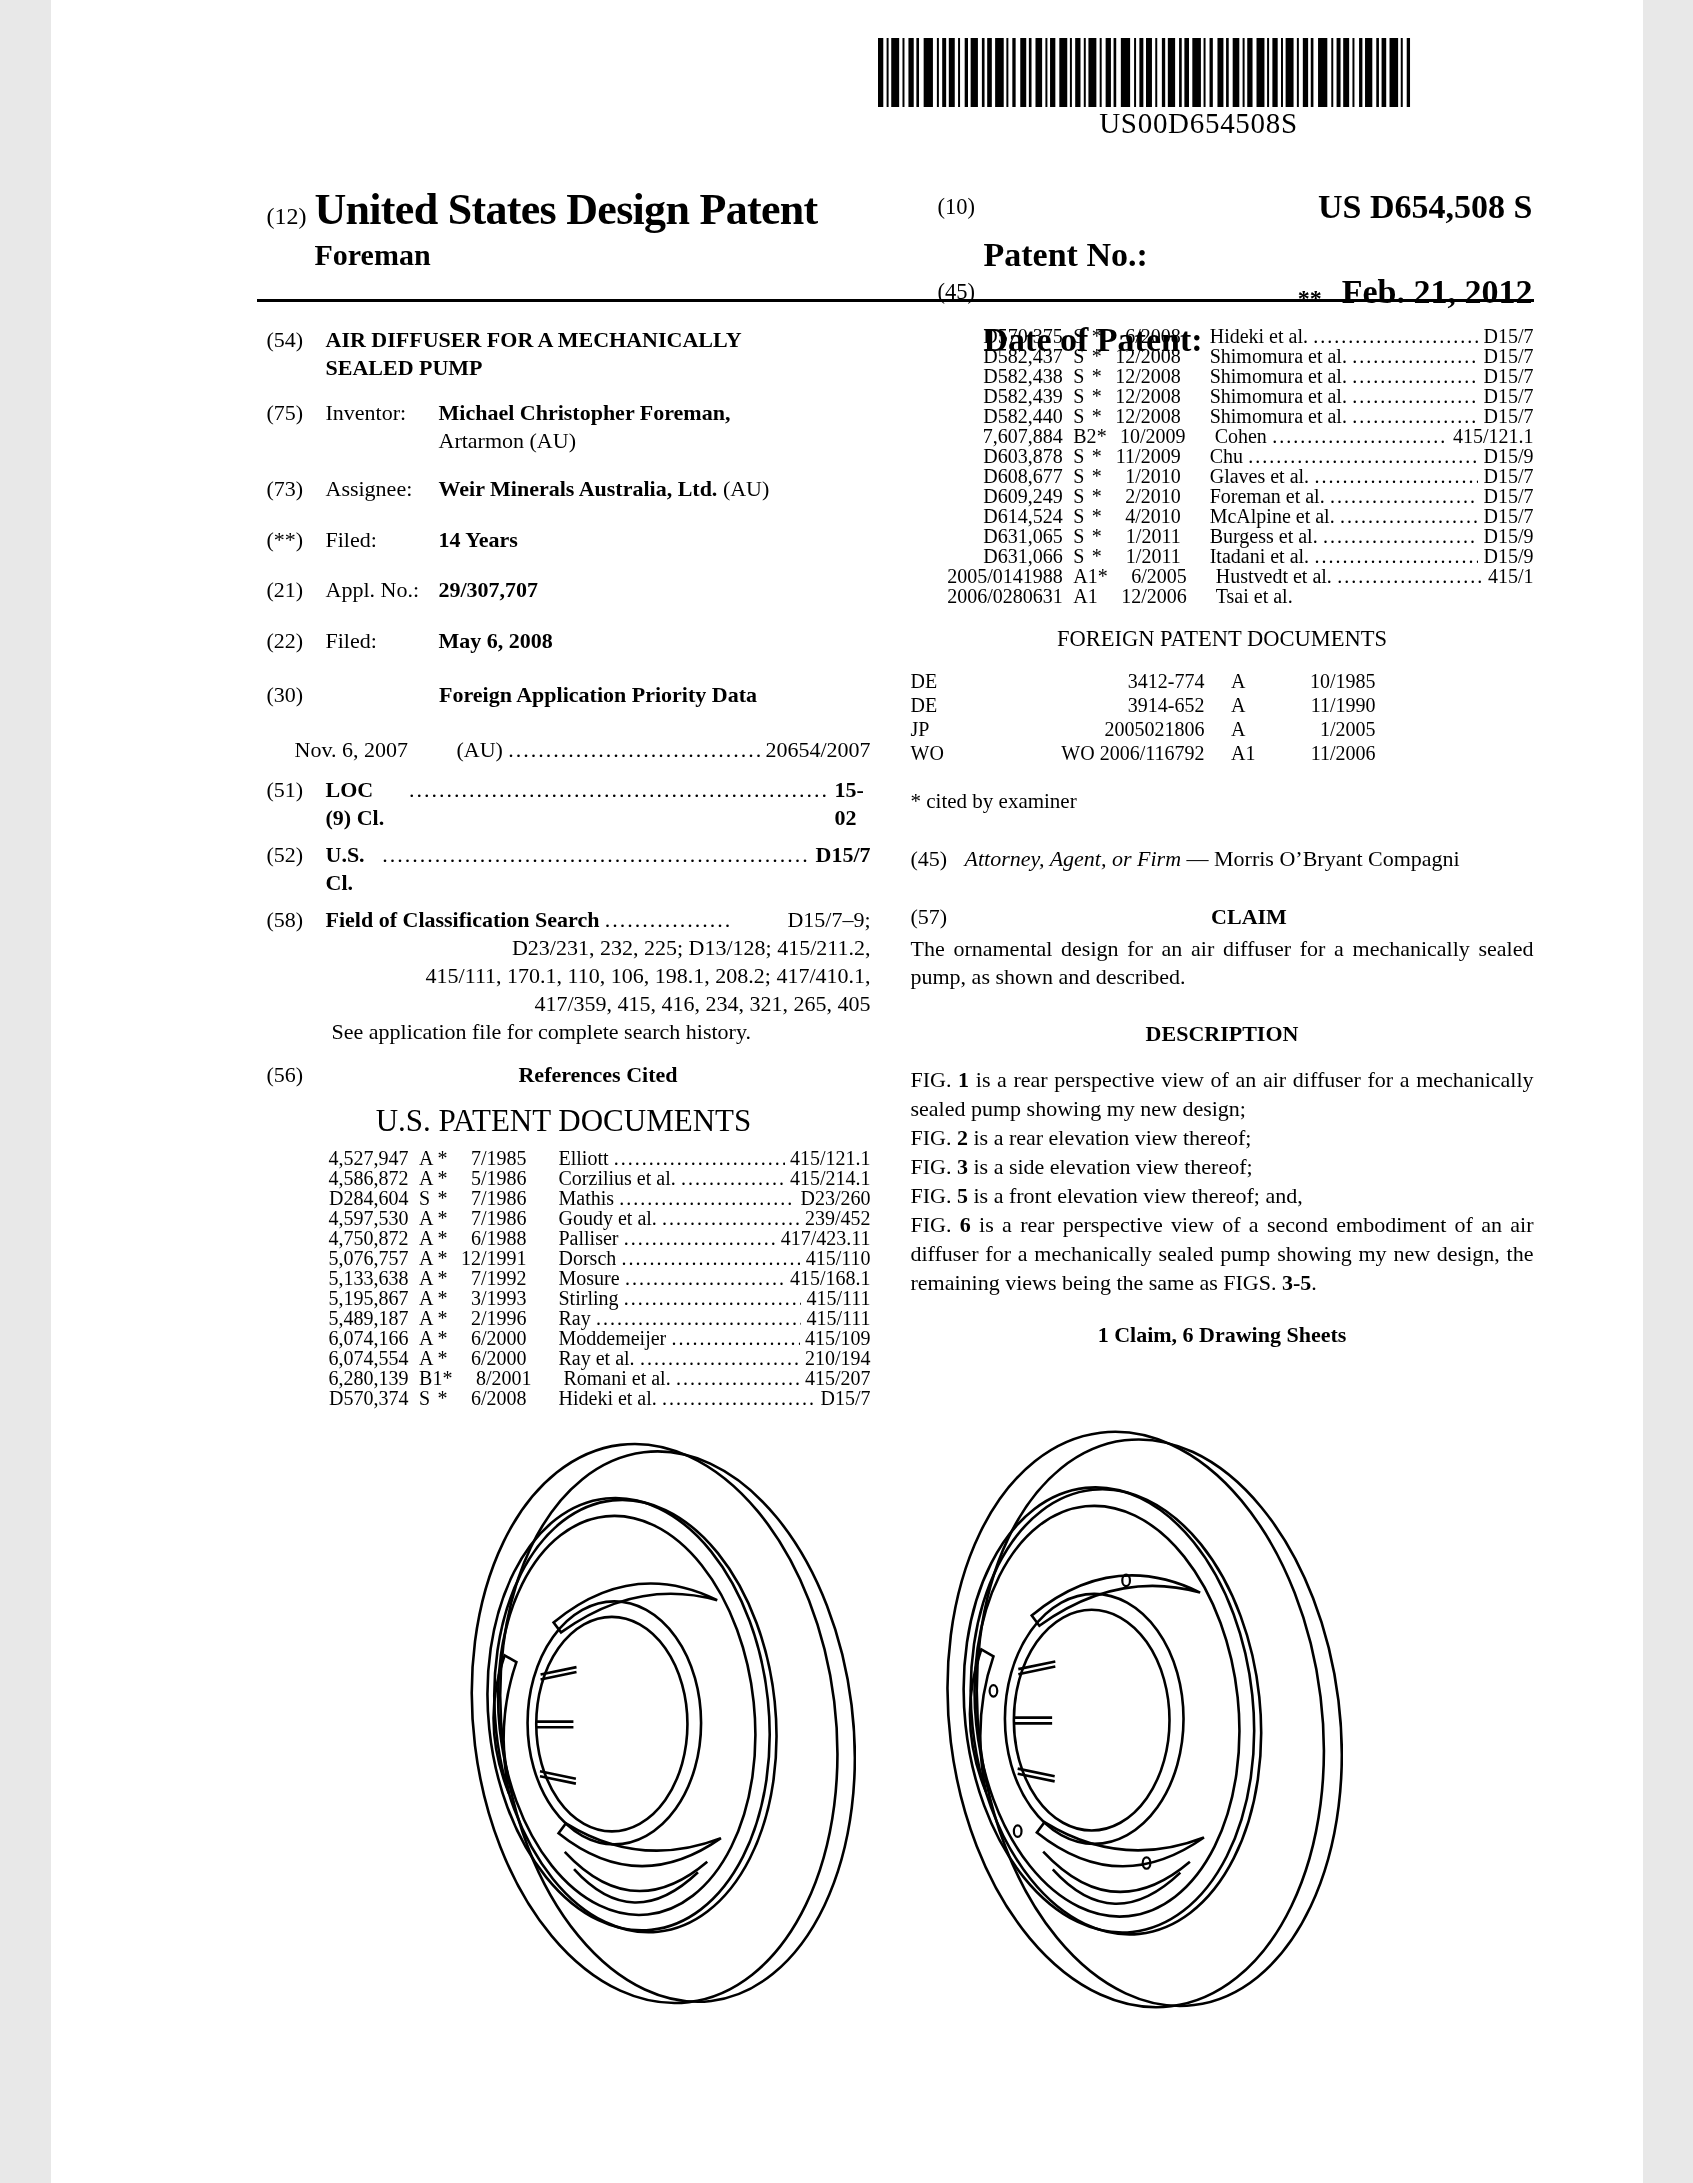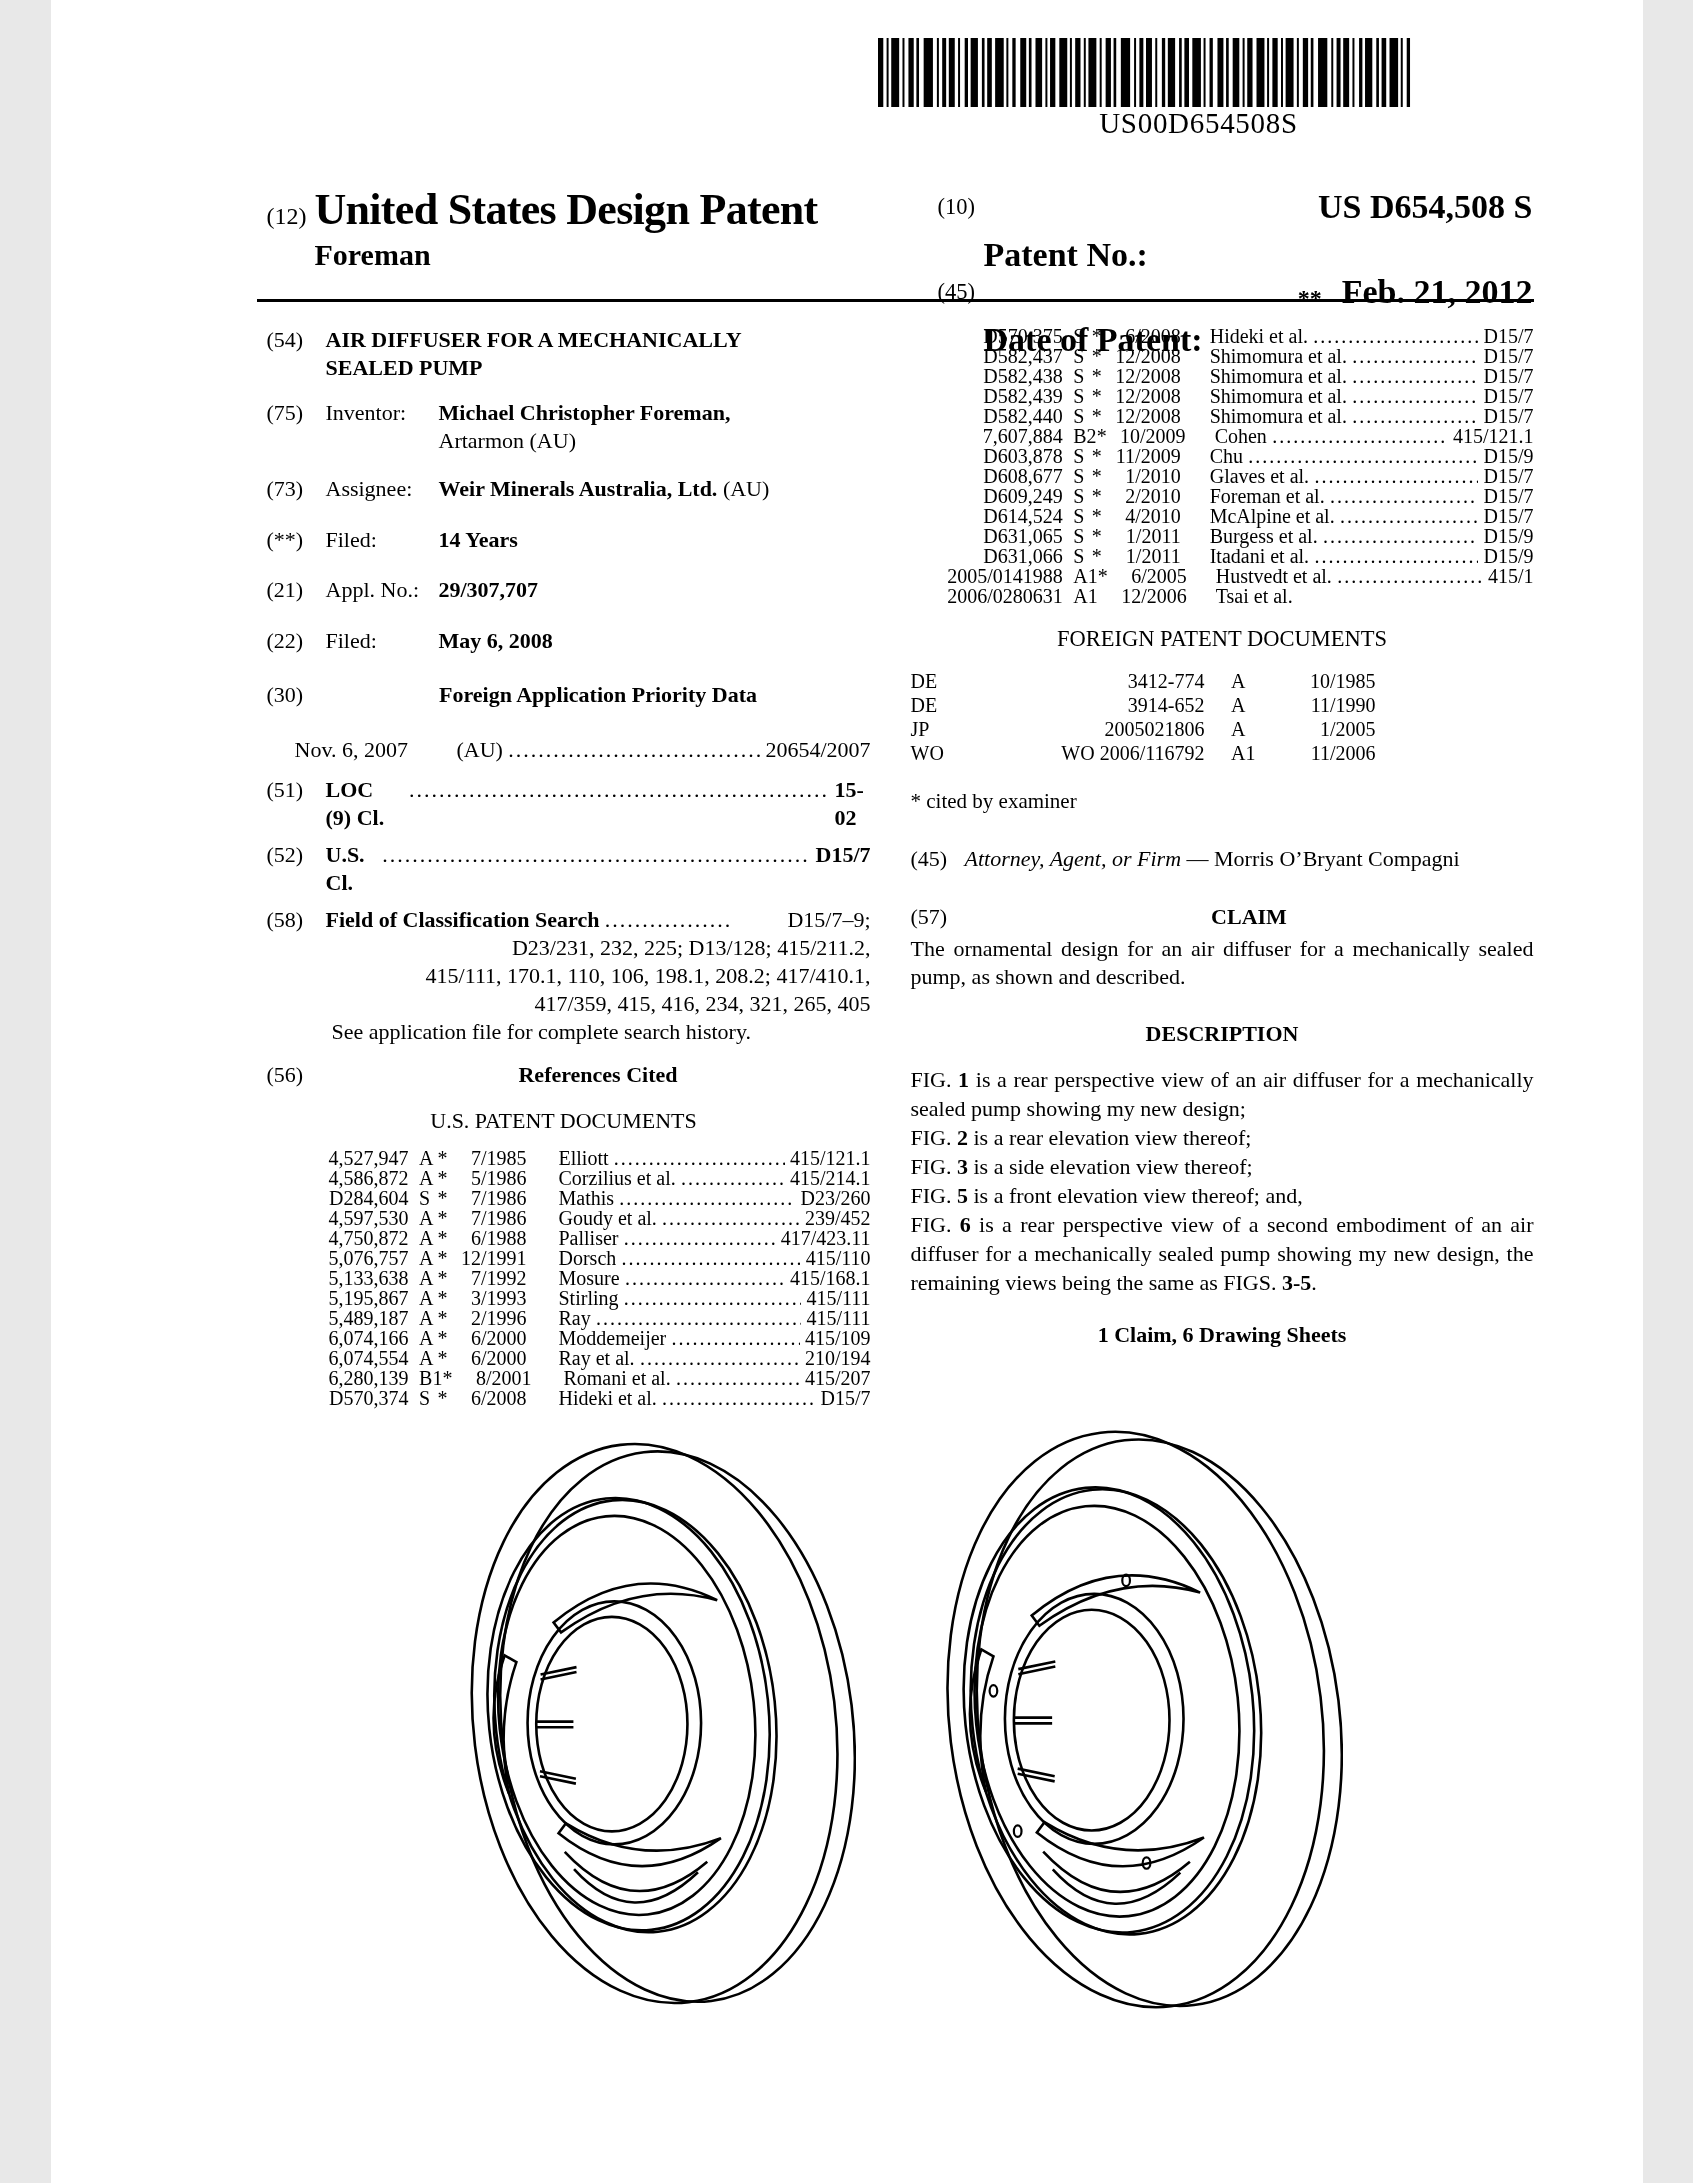--- a/index.html
+++ b/index.html
@@ -39,21 +39,21 @@
   b, .bold { font-weight:bold; }
   .dots { flex:1 1 auto; overflow:hidden; white-space:nowrap; letter-spacing:2px; margin:0 5.3px; }
   .heading-center { flex:1; text-align:center; font-weight:bold; }
   .mb26 { margin-bottom:17px; } .mb30 { margin-bottom:20px; } .mb34 { margin-bottom:22.5px; }
   .mb40 { margin-bottom:26.5px; } .mb18 { margin-bottom:12px; } .mb14 { margin-bottom:9.3px; }
   .mb22 { margin-bottom:14.6px; } .mb28 { margin-bottom:18.5px; }
   .right-line { text-align:right; }
   .fos-note { margin-left:75px; }
   .prio-line { display:flex; align-items:baseline; padding-left:38px; }
   .prio-date { flex:0 0 162px; }
-  .subheading { text-align:center; font-size:22px; margin-top:14.6px; margin-bottom:13.2px; }
+  .subheading { text-align:center; font-size:31px; margin-top:14.6px; margin-bottom:13.2px; }
   
   .us-table { font-size:20px; line-height:20px; }
   .us-row { display:flex; align-items:baseline; }
   .us-row .c-no   { flex:0 0 89px; text-align:right; white-space:nowrap; }
   .col-right .us-row .c-no { flex:0 0 139px; }
   .us-row .c-kind { flex:0 0 29px; padding-left:10.6px; white-space:nowrap; }
   .us-row .c-star { flex:0 0 20px; }
   .us-row .c-date { flex:0 0 69px; text-align:right; white-space:nowrap; }
   .us-row .c-name { padding-left:32px; white-space:nowrap; }
   .col-right .us-row .c-name { padding-left:29px; }

